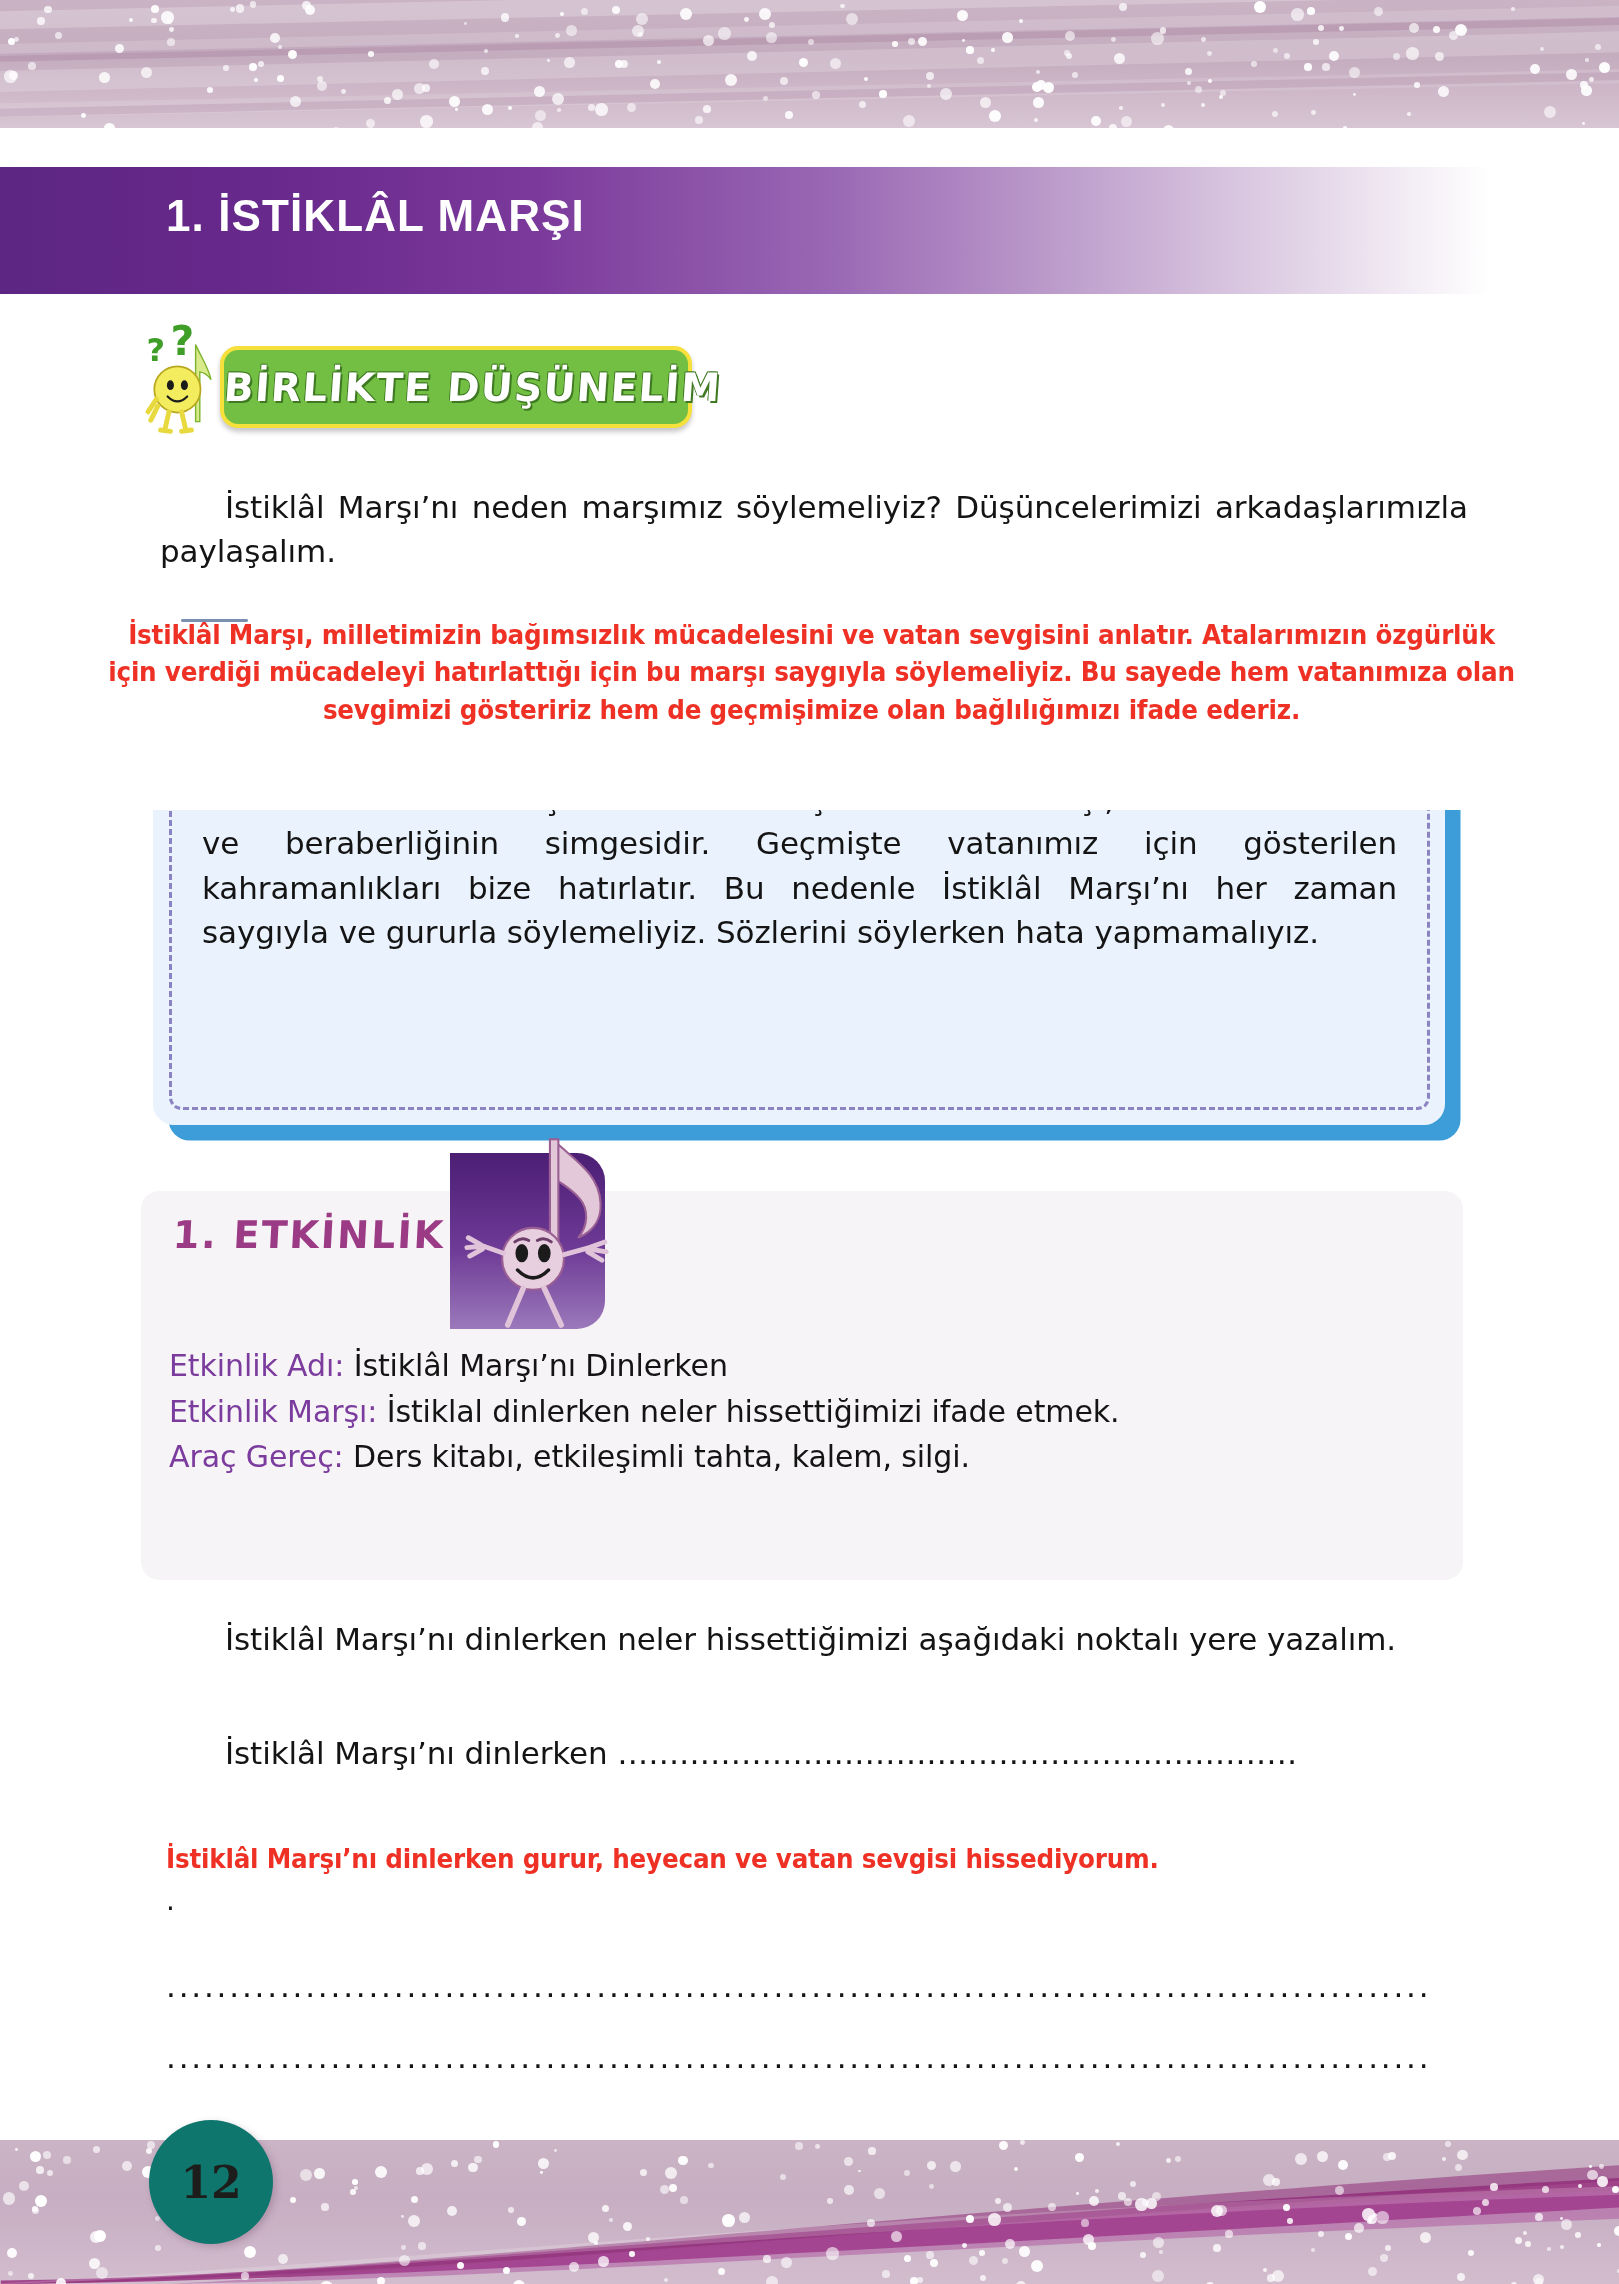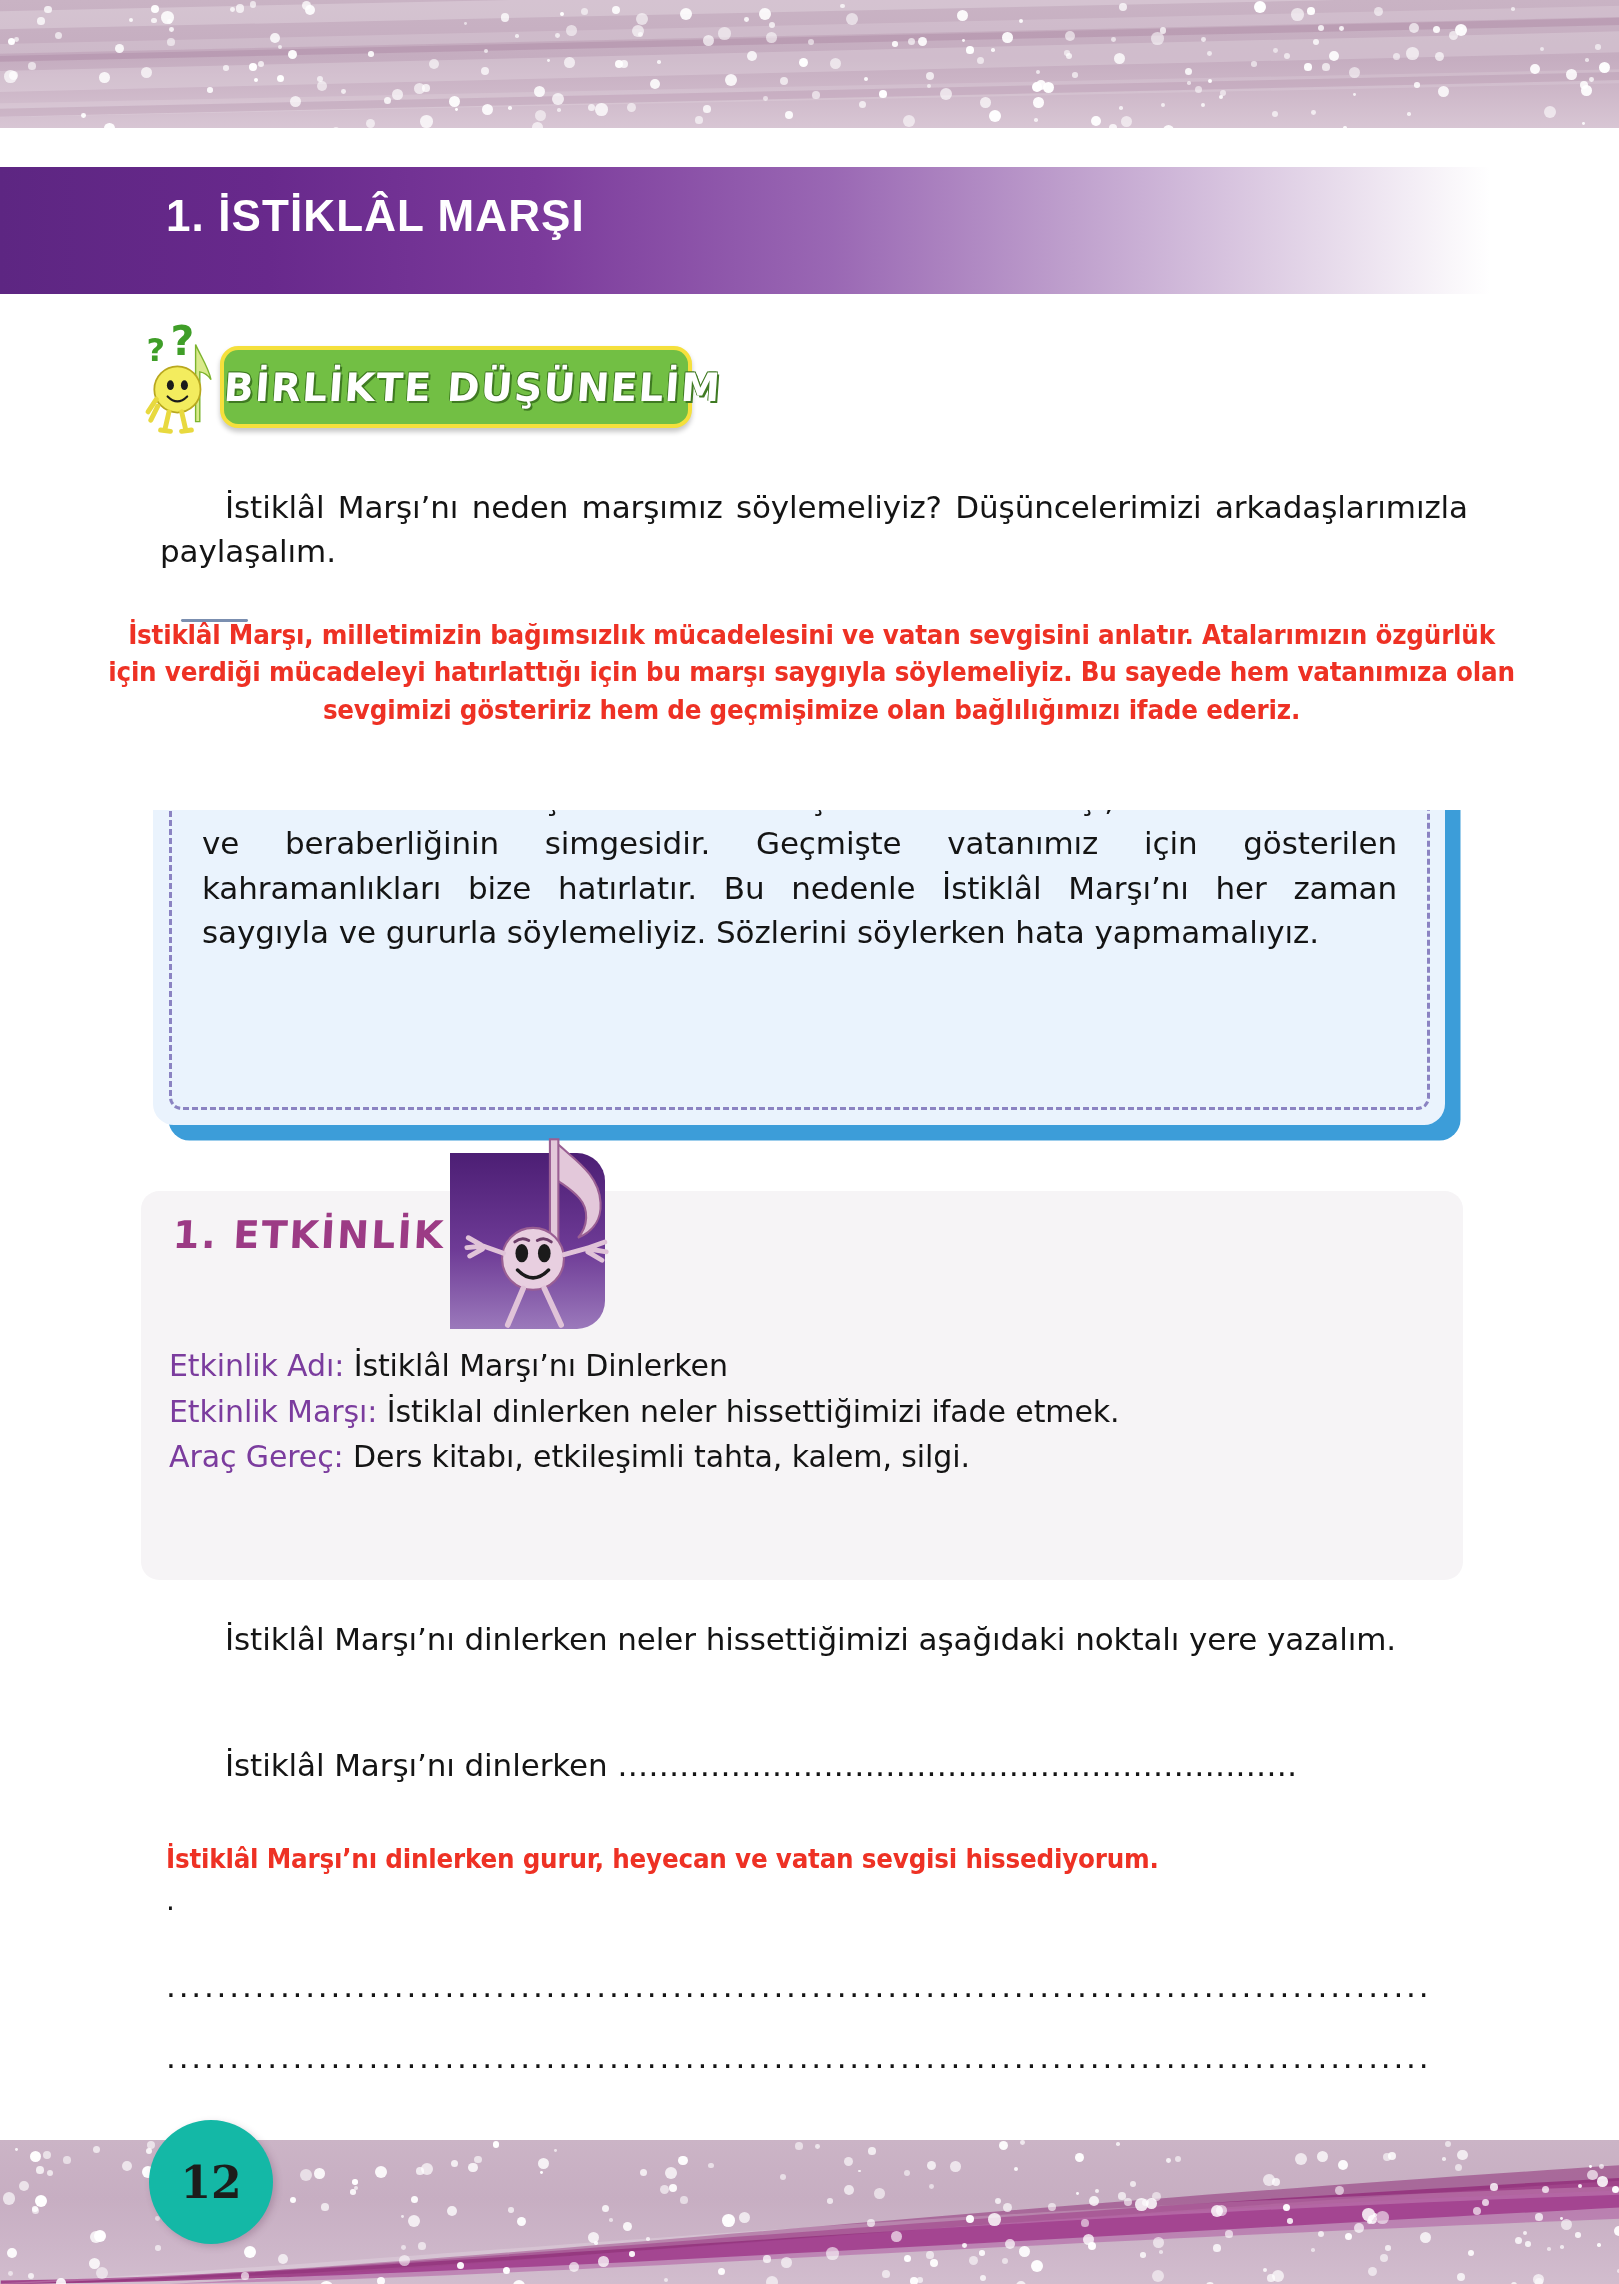--- a/index.html
+++ b/index.html
@@ -258,21 +258,21 @@
     position: absolute;
     left: 160px;
     width: 1308px;
     font-family: "DejaVu Sans", sans-serif;
     font-size: 31px;
     color: #141414;
     letter-spacing: -0.1px;
     white-space: nowrap;
     overflow: hidden;
   }
-  .fill-line.l1 { top: 1735px; text-indent: 65px; margin-top: 12px; }
+  .fill-line.l1 { top: 1735px; text-indent: 65px; }
   .dots-row {
     position: absolute;
     left: 166px;
     width: 1265px;
     font-family: "DejaVu Sans", sans-serif;
     font-size: 31px;
     color: #141414;
     letter-spacing: 2.8px;
     white-space: nowrap;
     overflow: hidden;
@@ -310,21 +310,21 @@
     height: 144px;
     background: linear-gradient(180deg, #cbb4c6 0%, #c7aec2 40%, #cdb6c9 75%, #d2bdce 100%);
     overflow: hidden;
   }
   .page-num-circle {
     position: absolute;
     left: 149px;
     top: 2120px;
     width: 124px;
     height: 124px;
-    background: #14b8a6;
+    background: #0f766e;
     border-radius: 50%;
     box-shadow: 2.8px 2.8px 7px rgba(90,50,85,0.25);
   }
   .page-num {
     position: absolute;
     left: 0; right: 0;
     top: 50%;
     transform: translateY(-50%);
     text-align: center;
     font-family: "DejaVu Serif", serif;

